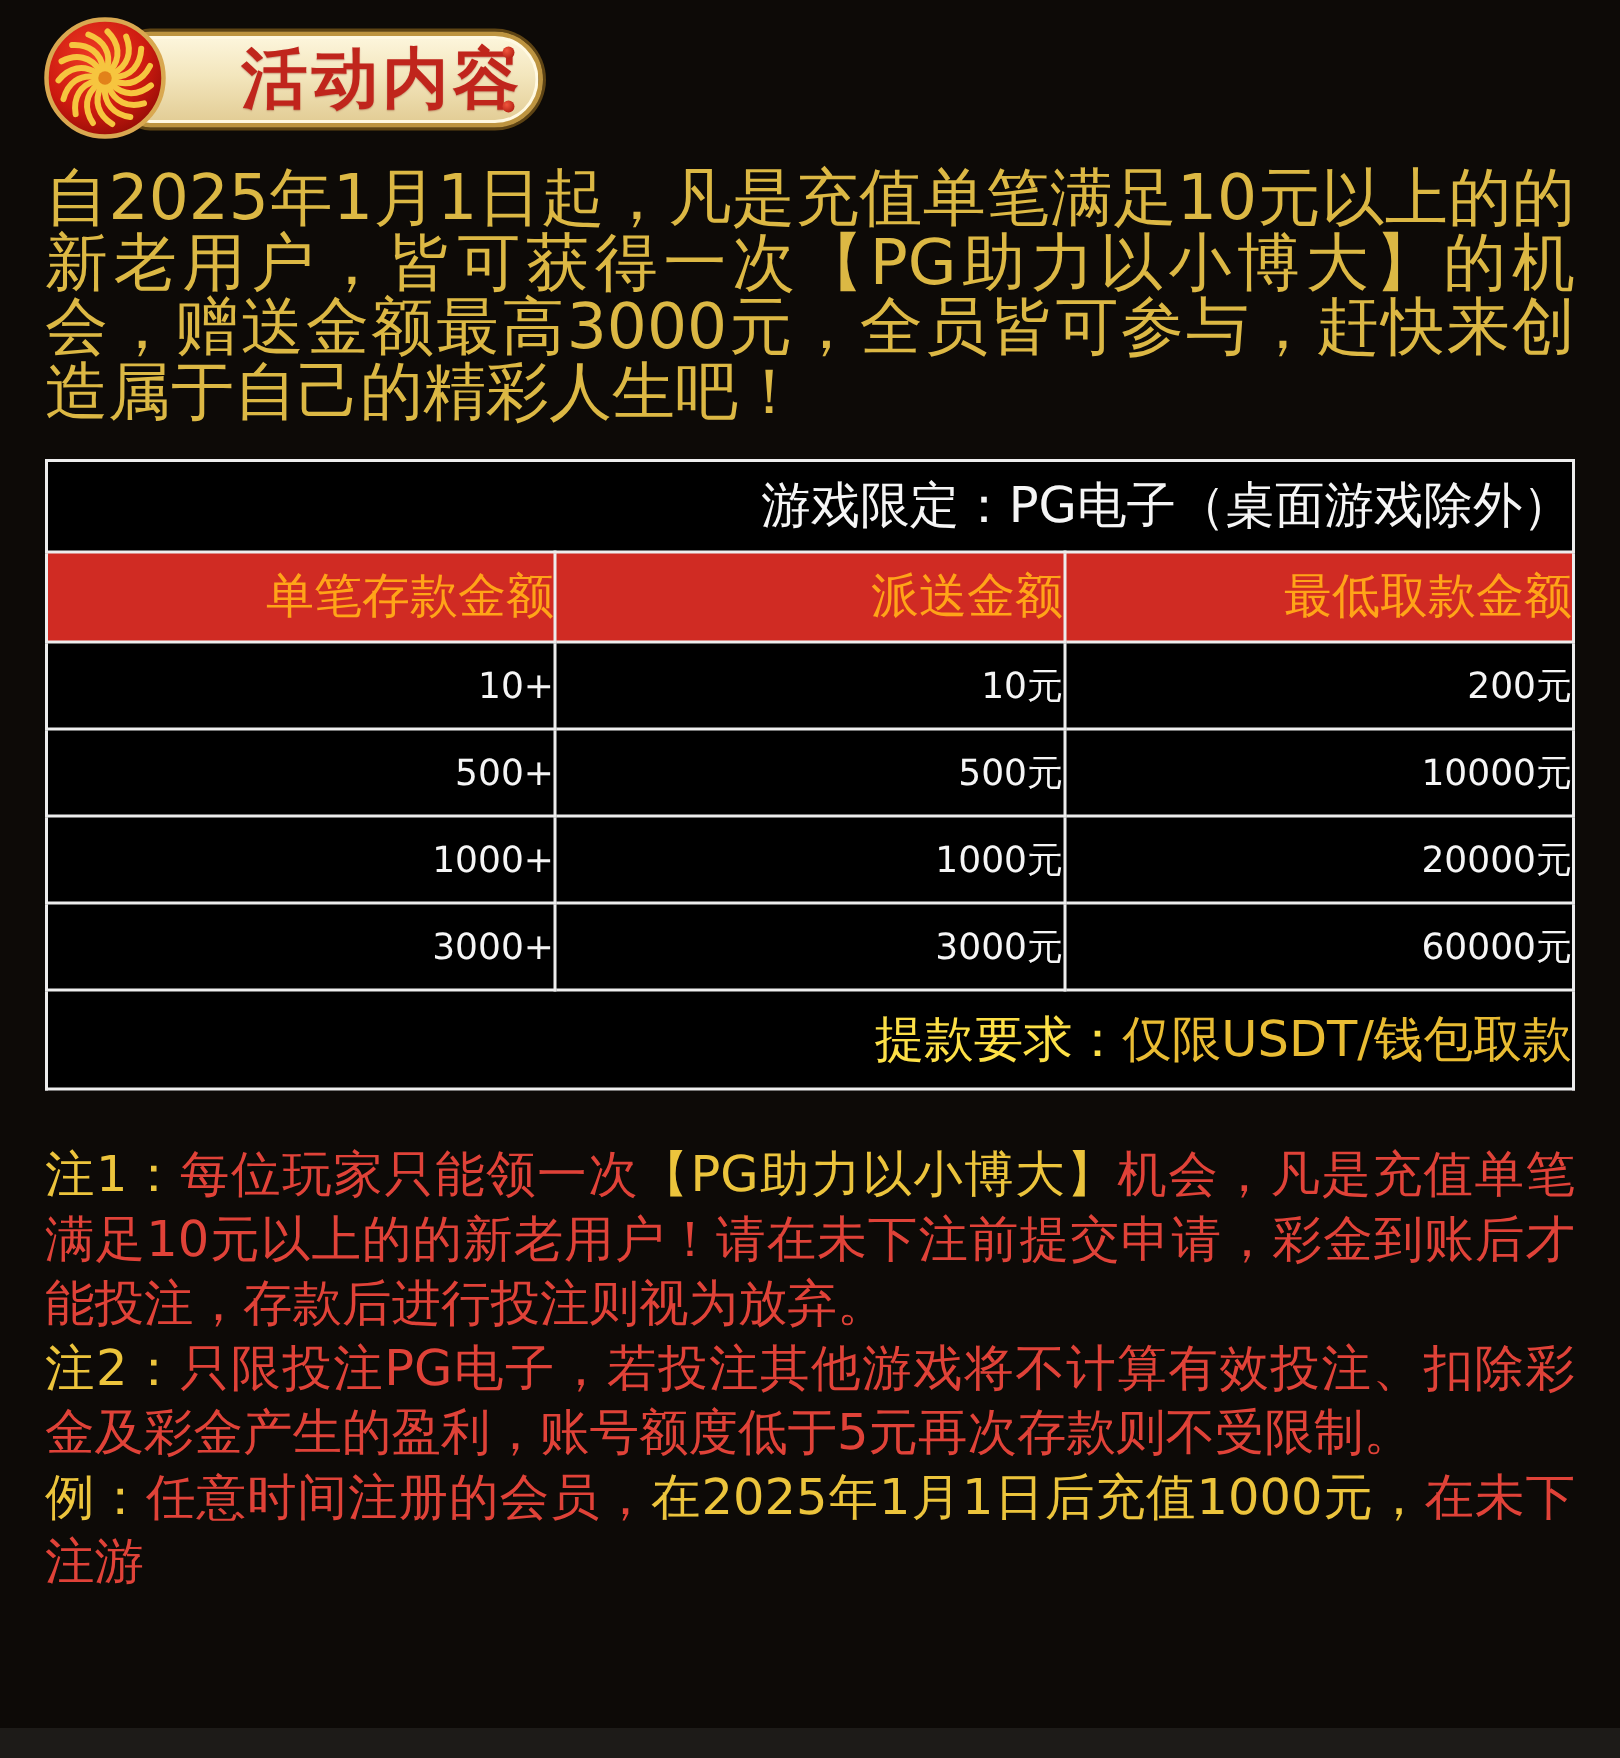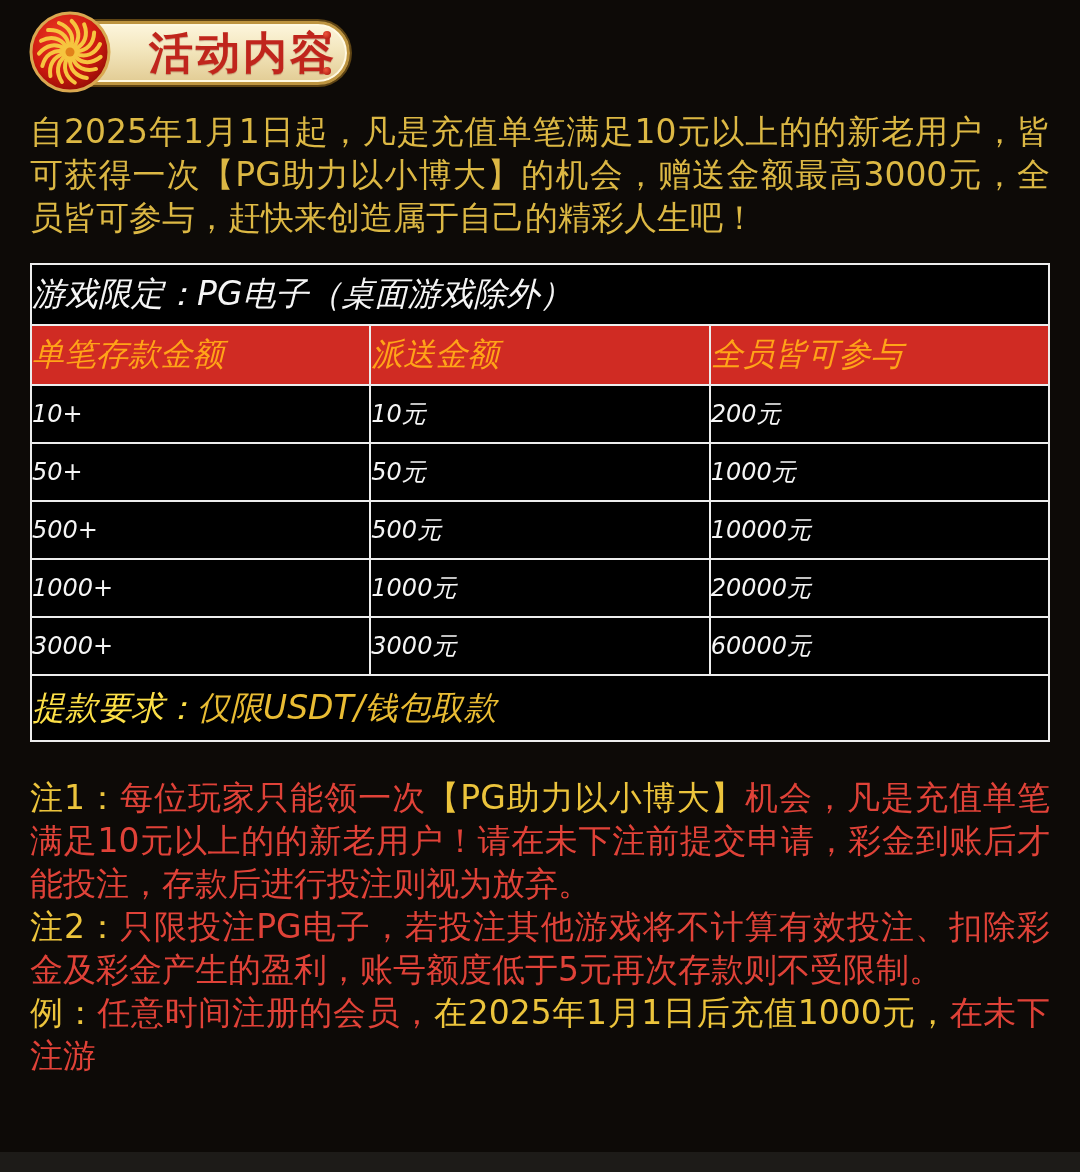--- a/index.html
+++ b/index.html
@@ -11,21 +11,21 @@
   *{margin:0;padding:0;box-sizing:border-box;}
   html,body{width:1080px;height:1172px;overflow:hidden;}
   body{
     background:var(--bg);
     font-family:"DejaVu Sans",sans-serif;
     position:relative;
   }
   
   .badge{position:relative;height:92px;margin-left:28px;margin-top:8px;}
   .badge-banner{
-    position:absolute;left:44px;top:13px;width:278px;height:64px;
+    position:absolute;left:56px;top:13px;width:278px;height:64px;
     background:linear-gradient(#fdf6dd 0%,#f3e6bd 45%,#e2cc94 100%);
     border:3px solid #bd9440;
     box-shadow:0 0 0 2px #5e4414, inset 0 0 0 2px #fff9e2;
     border-radius:16px 32px 32px 16px;
     display:flex;align-items:center;
   }
   .badge-text{
     padding-left:74px;
     font-size:44px;font-weight:bold;color:var(--badge-red);
     letter-spacing:3px;line-height:1;
@@ -35,33 +35,33 @@
   .rivet{position:absolute;width:8px;height:8px;border-radius:50%;
     background:radial-gradient(circle at 35% 35%,#f0553d,#a31208);right:16px;}
   .rivet-top{top:7px;}
   .rivet-bottom{bottom:7px;}
   .badge-circle{position:absolute;left:0;top:2px;width:84px;height:84px;z-index:2;}
   .badge-circle svg{width:84px;height:84px;display:block;}
   
   .intro{
     margin:10px 30px 0 30px;
     color:var(--gold);
-    font-size:33px;line-height:43px;
+    font-size:42px;line-height:43px;
     text-align:justify;
   }
   
   table.promo{
     width:1020px;margin:24px 30px 0 30px;
     border-collapse:collapse;
     table-layout:fixed;
     background:var(--cell-bg);
   }
   table.promo td,table.promo th{
     border:2px solid var(--border);
-    text-align:left;vertical-align:middle;font-style:italic;
+    text-align:right;vertical-align:middle;
   }
   td.tbl-title{height:61px;color:var(--white);font-size:33px;background:var(--cell-bg);}
   tr.hdr th{height:60px;background:var(--hdr-red);color:var(--hdr-orange);
     font-size:32px;font-weight:normal;}
   tbody.rows td{height:58px;color:var(--white);font-size:24px;background:var(--cell-bg);}
   td.tbl-foot{height:66px;font-size:33px;background:var(--cell-bg);}
   .foot-label{color:#fde047;}
   .foot-value{color:#e9bc33;}
   
   .notes{margin:34px 30px 0 30px;font-size:33px;line-height:43px;text-align:justify;}
@@ -120,33 +120,28 @@
 <p class="intro">自2025年1月1日起，凡是充值单笔满足10元以上的的新老用户，皆可获得一次【PG助力以小博大】的机会，赠送金额最高3000元，全员皆可参与，赶快来创造属于自己的精彩人生吧！</p>
 
 <table class="promo">
   <tbody>
     <tr>
       <td class="tbl-title" colspan="3">游戏限定：PG电子（桌面游戏除外）</td>
     </tr>
     <tr class="hdr">
         <th>单笔存款金额</th>
         <th>派送金额</th>
-        <th>全员皆可参与</th>
+        <th>最低取款金额</th>
       </tr>
   </tbody>
   <tbody class="rows">
       <tr>
         <td>10+</td>
         <td>10元</td>
         <td>200元</td>
-      </tr>
-      <tr>
-        <td>50+</td>
-        <td>50元</td>
-        <td>1000元</td>
       </tr>
       <tr>
         <td>500+</td>
         <td>500元</td>
         <td>10000元</td>
       </tr>
       <tr>
         <td>1000+</td>
         <td>1000元</td>
         <td>20000元</td>

